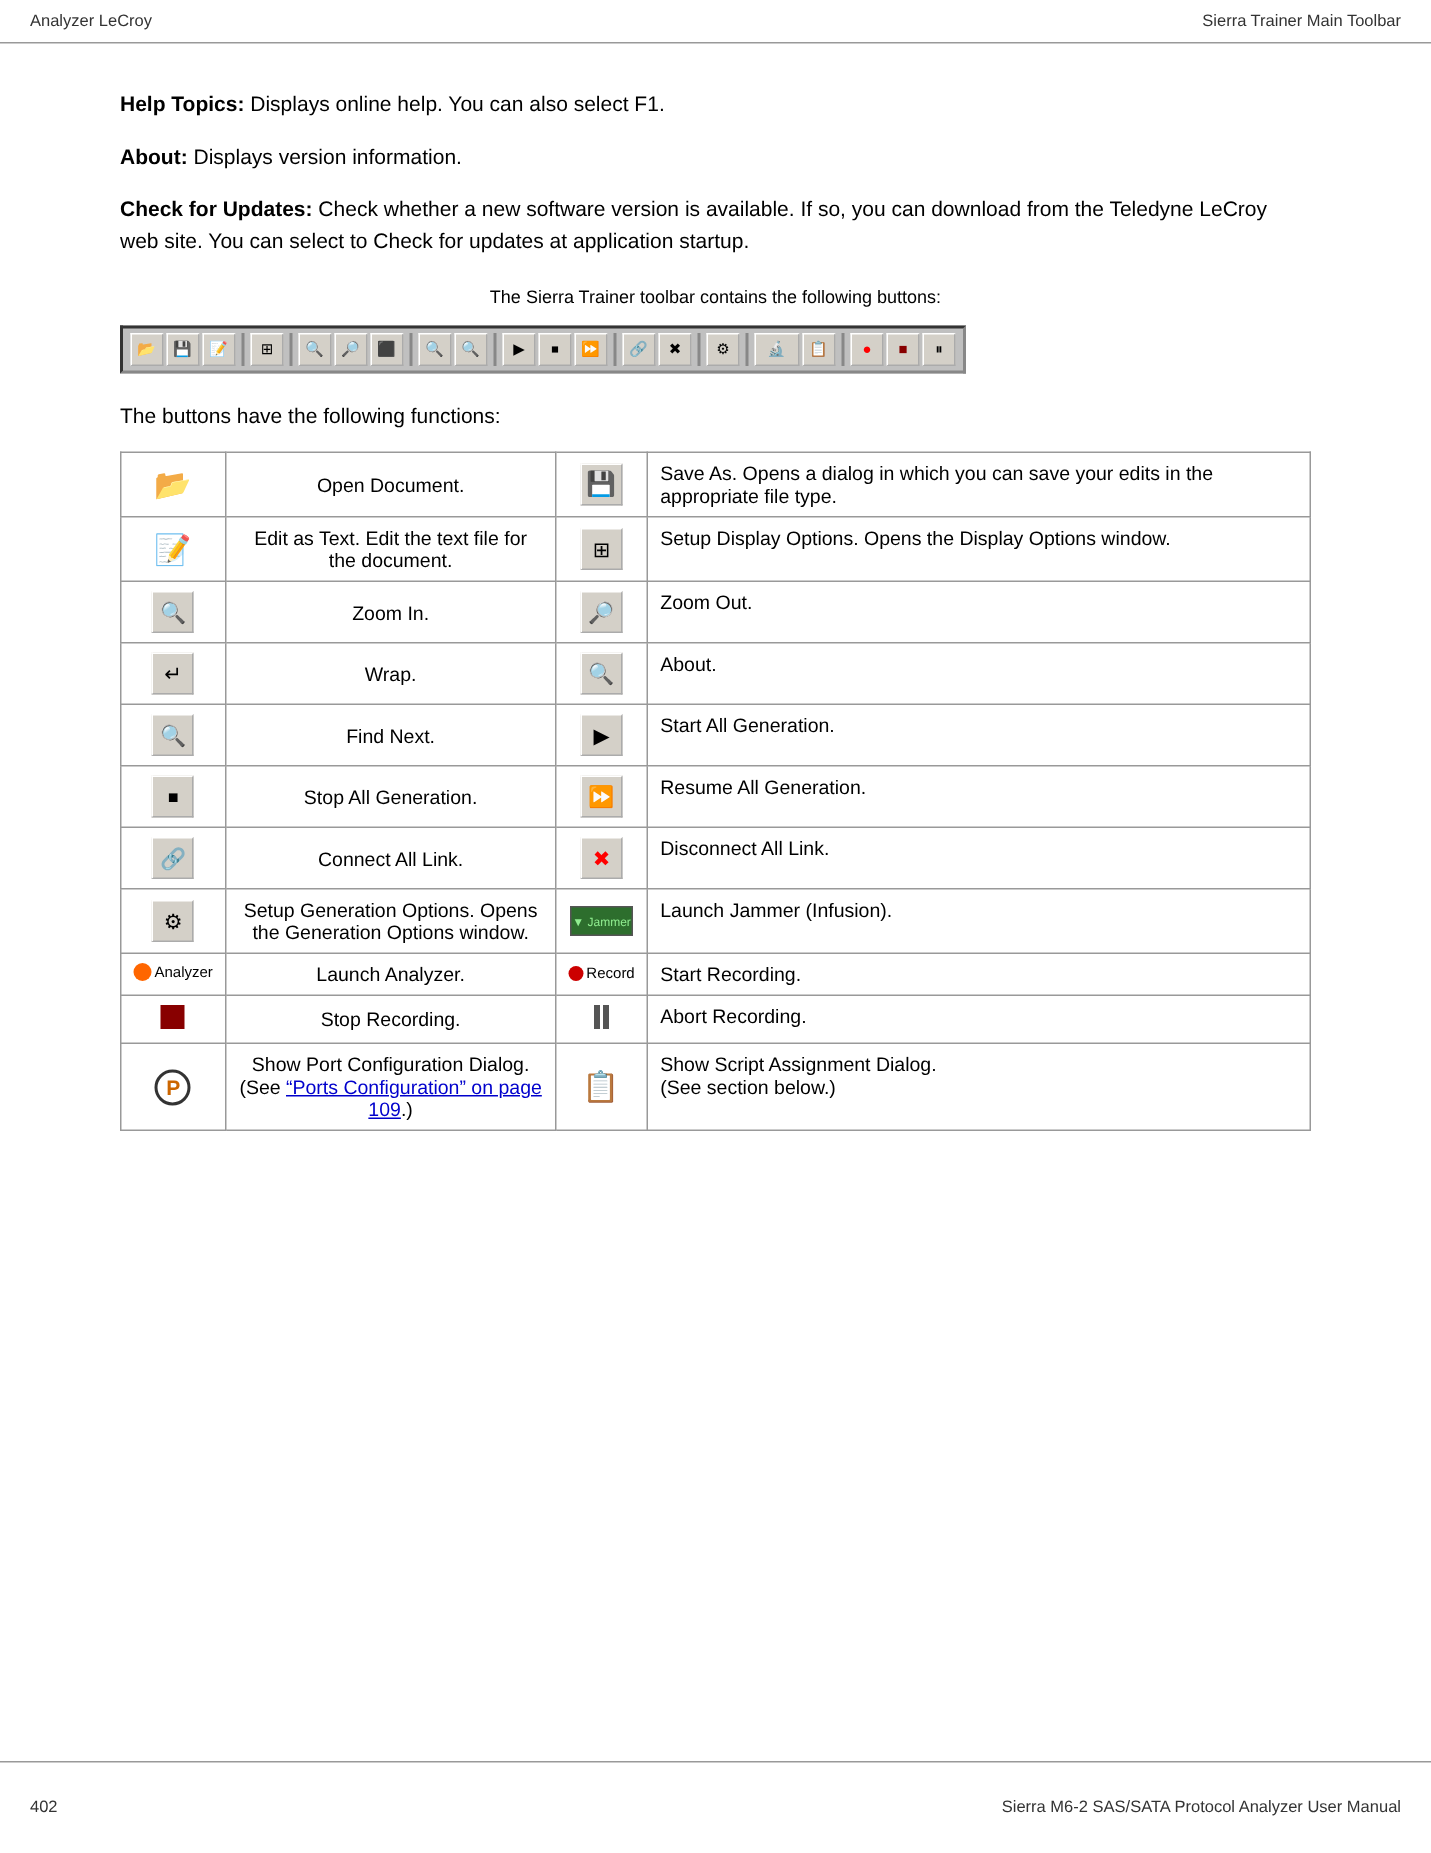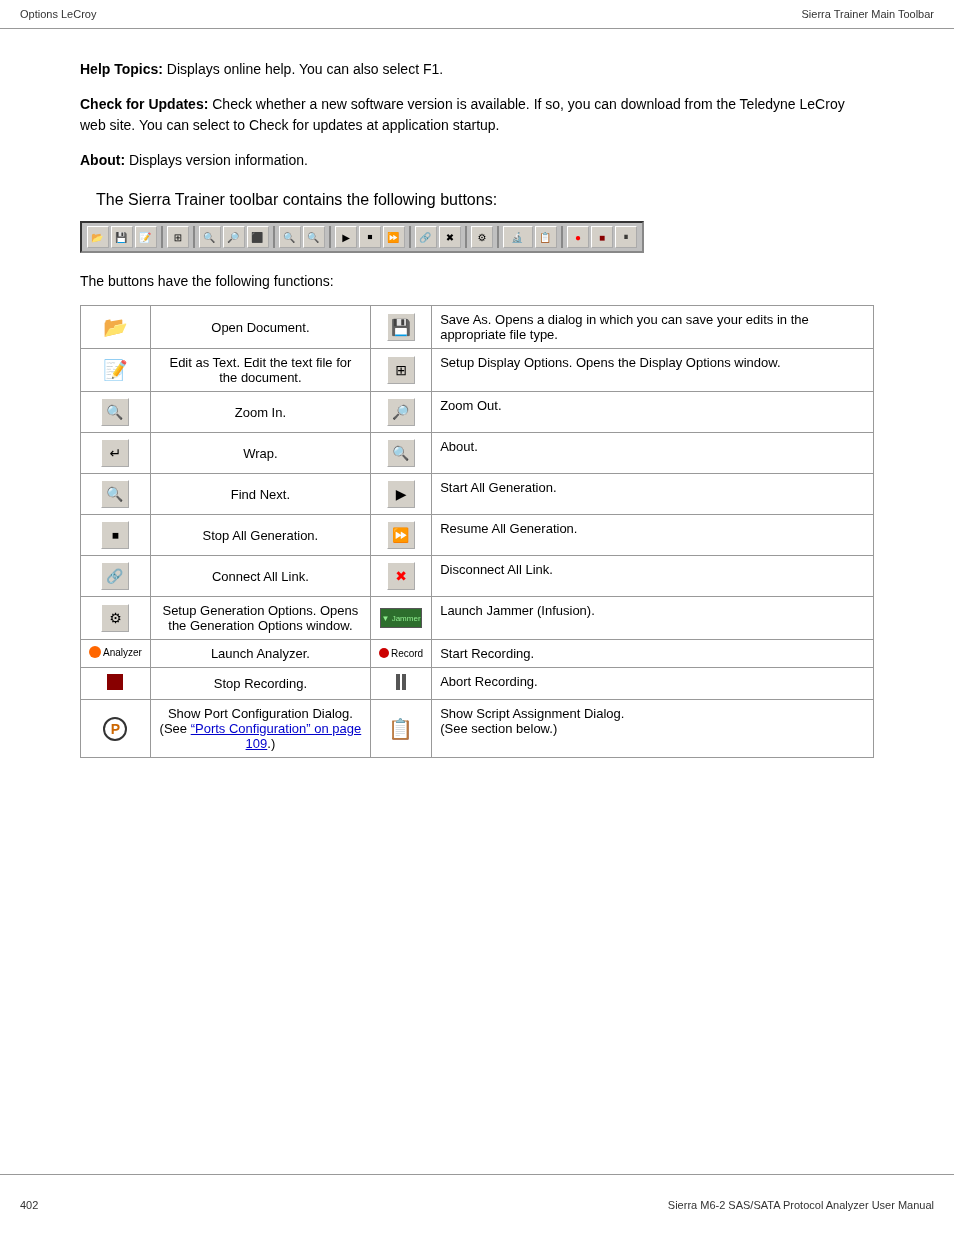--- a/index.html
+++ b/index.html
@@ -36,22 +36,23 @@
       padding: 30px 80px 60px 80px;
     }
     .help-section p {
       margin-bottom: 14px;
       line-height: 1.5;
     }
     .help-section p b {
       font-weight: bold;
     }
     .toolbar-desc {
-      margin: 20px 0 12px 16px;
-      font-size: 16px;
+      margin: 20px 0 12px 0;
+      font-size: 12px;
+      text-align: center;
     }
     .toolbar-img {
       display: flex;
       align-items: center;
       background: #c0c0c0;
       border: 2px inset #888;
       padding: 3px 5px;
       margin-bottom: 20px;
       gap: 2px;
       flex-wrap: nowrap;
@@ -152,35 +153,35 @@
       align-items: center;
       justify-content: center;
       font-size: 18px;
     }
     .link { color: #0000cc; text-decoration: underline; }
   </style>
 </head>
 <body>
 
 <div class="page-header">
-  <span>Options LeCroy</span>
+  <span>Analyzer LeCroy</span>
   <span>Sierra Trainer Main Toolbar</span>
 </div>
 
 <div class="content">
 
   <div class="help-section">
     <p>
       <b>Help Topics:</b><span> Displays online help. You can also select F1.</span>
     </p>
     <p>
-      <b>Check for Updates:</b><span> Check whether a new software version is available. If so, you can download from the Teledyne LeCroy web site. You can select to Check for updates at application startup.</span>
+      <b>About:</b><span> Displays version information.</span>
     </p>
     <p>
-      <b>About:</b><span> Displays version information.</span>
+      <b>Check for Updates:</b><span> Check whether a new software version is available. If so, you can download from the Teledyne LeCroy web site. You can select to Check for updates at application startup.</span>
     </p>
   </div>
 
   <p class="toolbar-desc">The Sierra Trainer toolbar contains the following buttons:</p>
 
   <div class="toolbar-img">
 
     <div class="tb-btn" title="Open">📂</div>
     <div class="tb-btn" title="Save">💾</div>
     <div class="tb-btn" title="Edit">📝</div>

